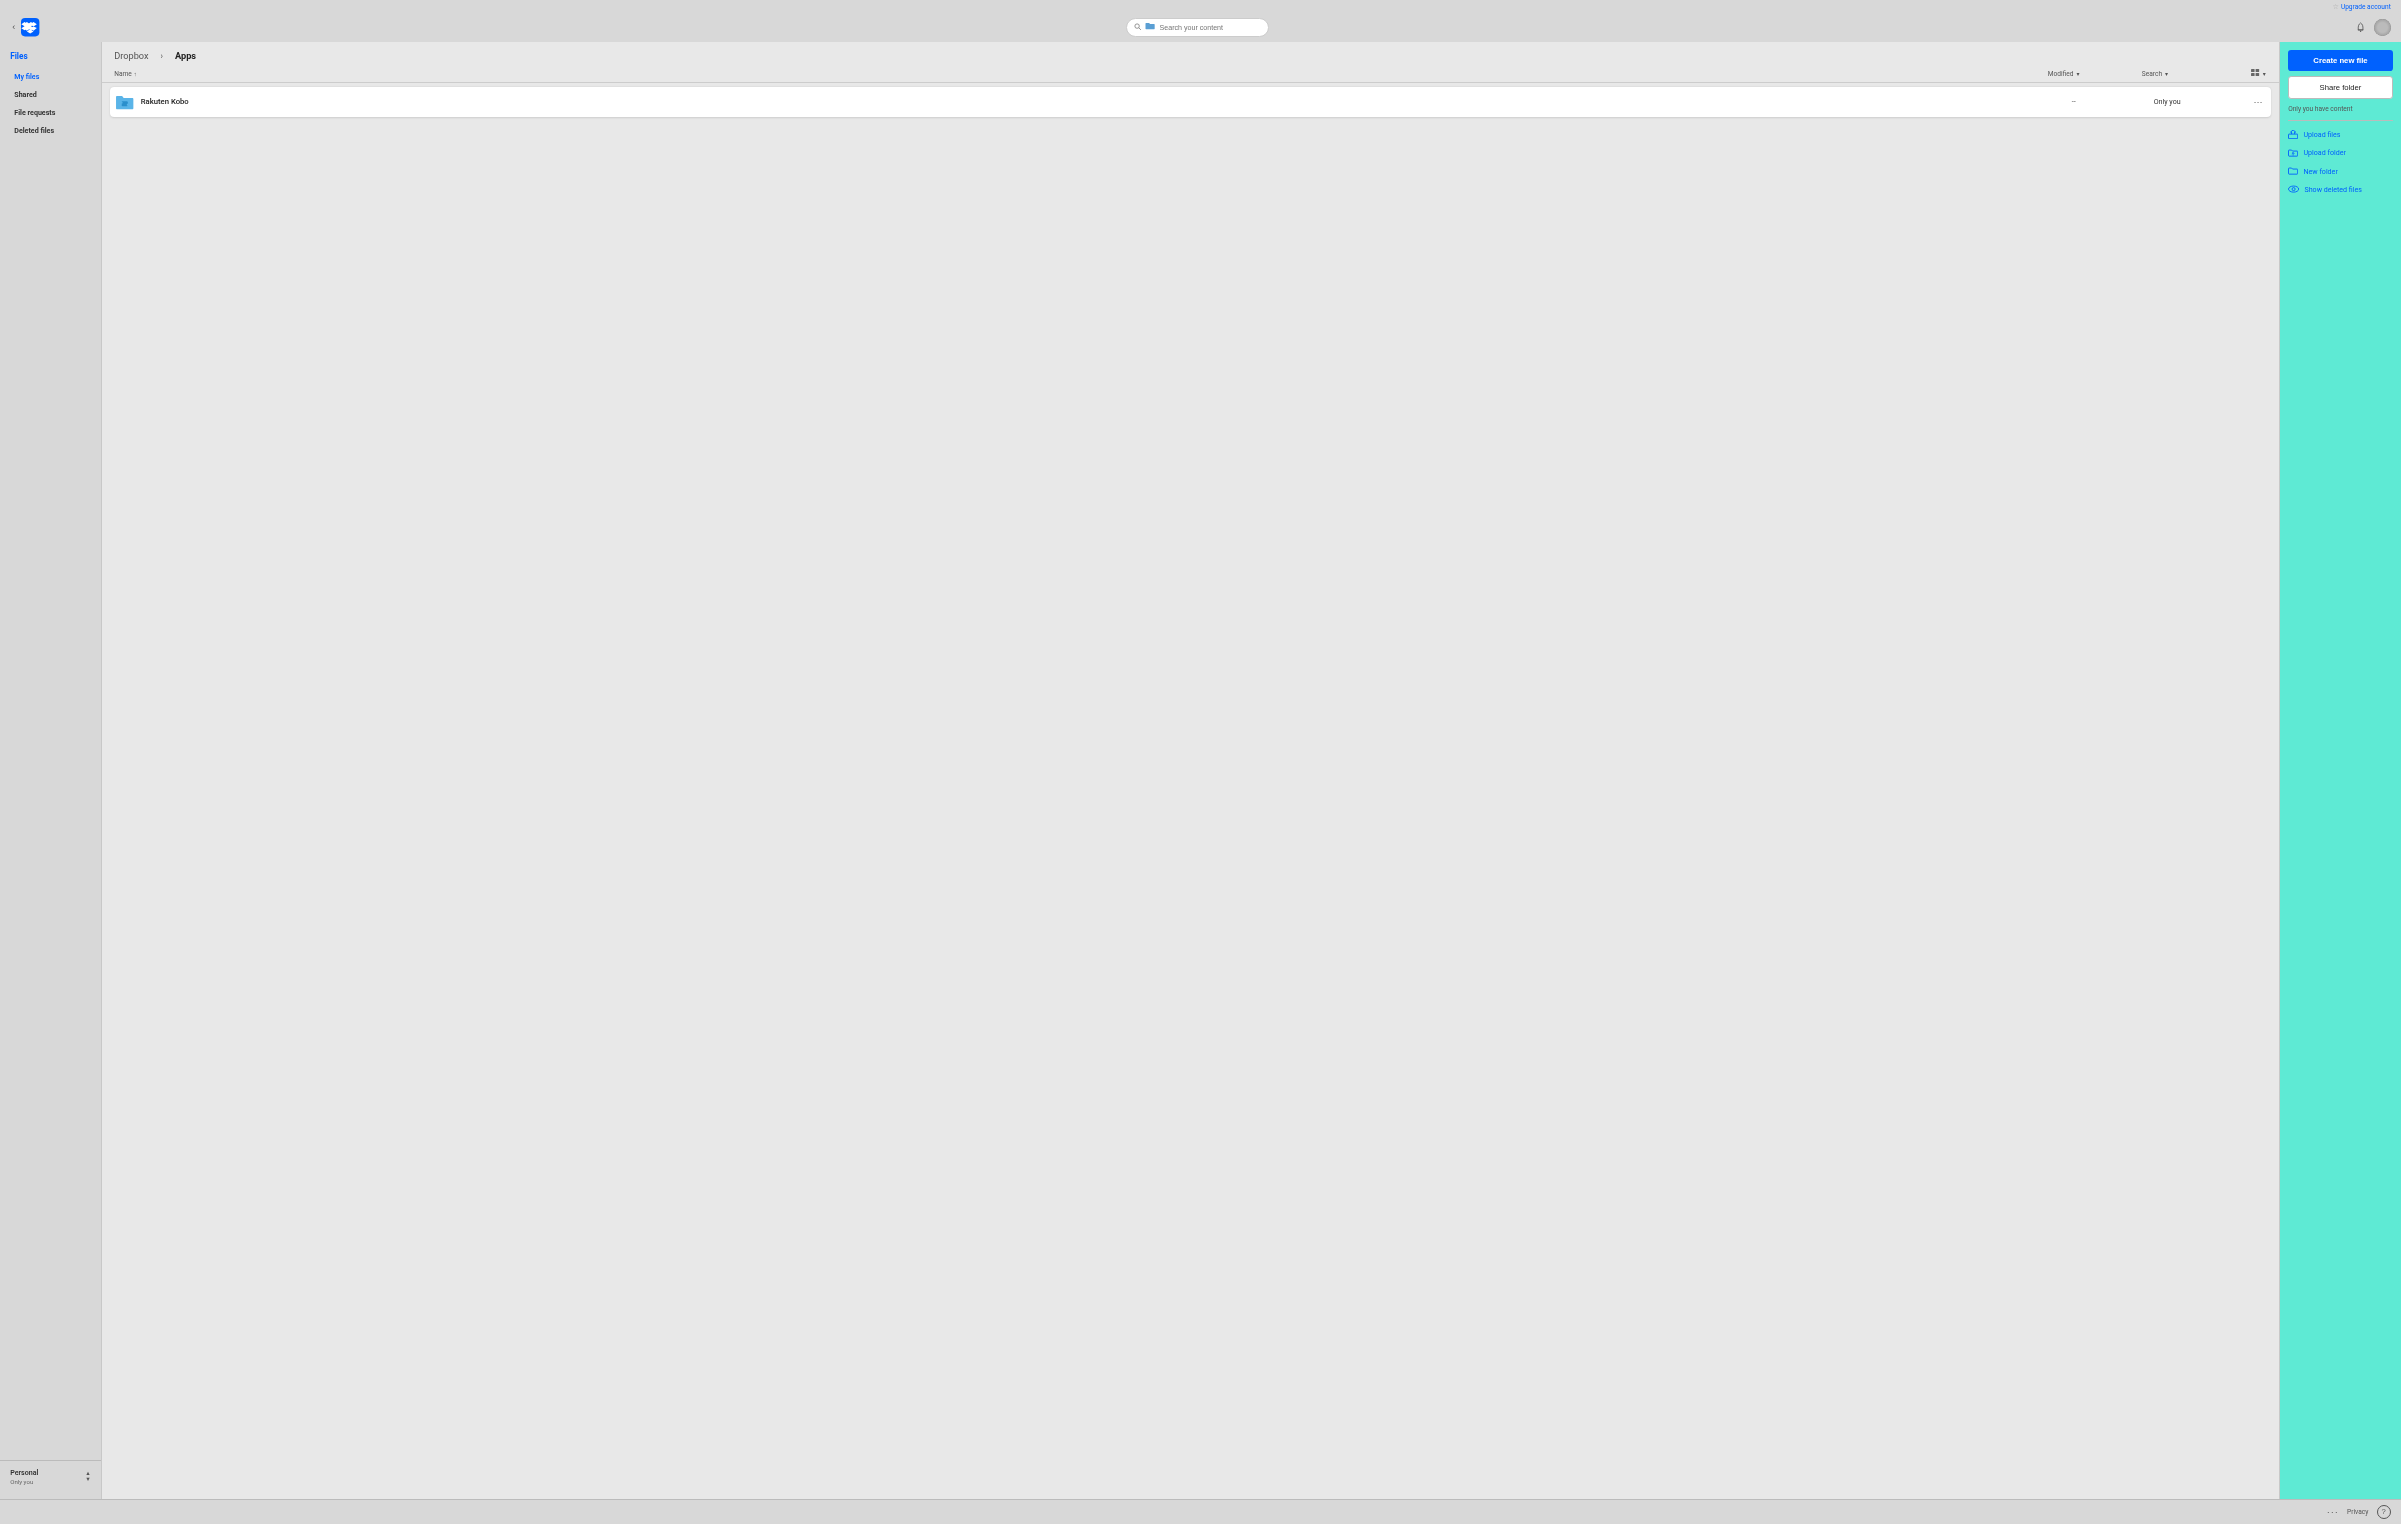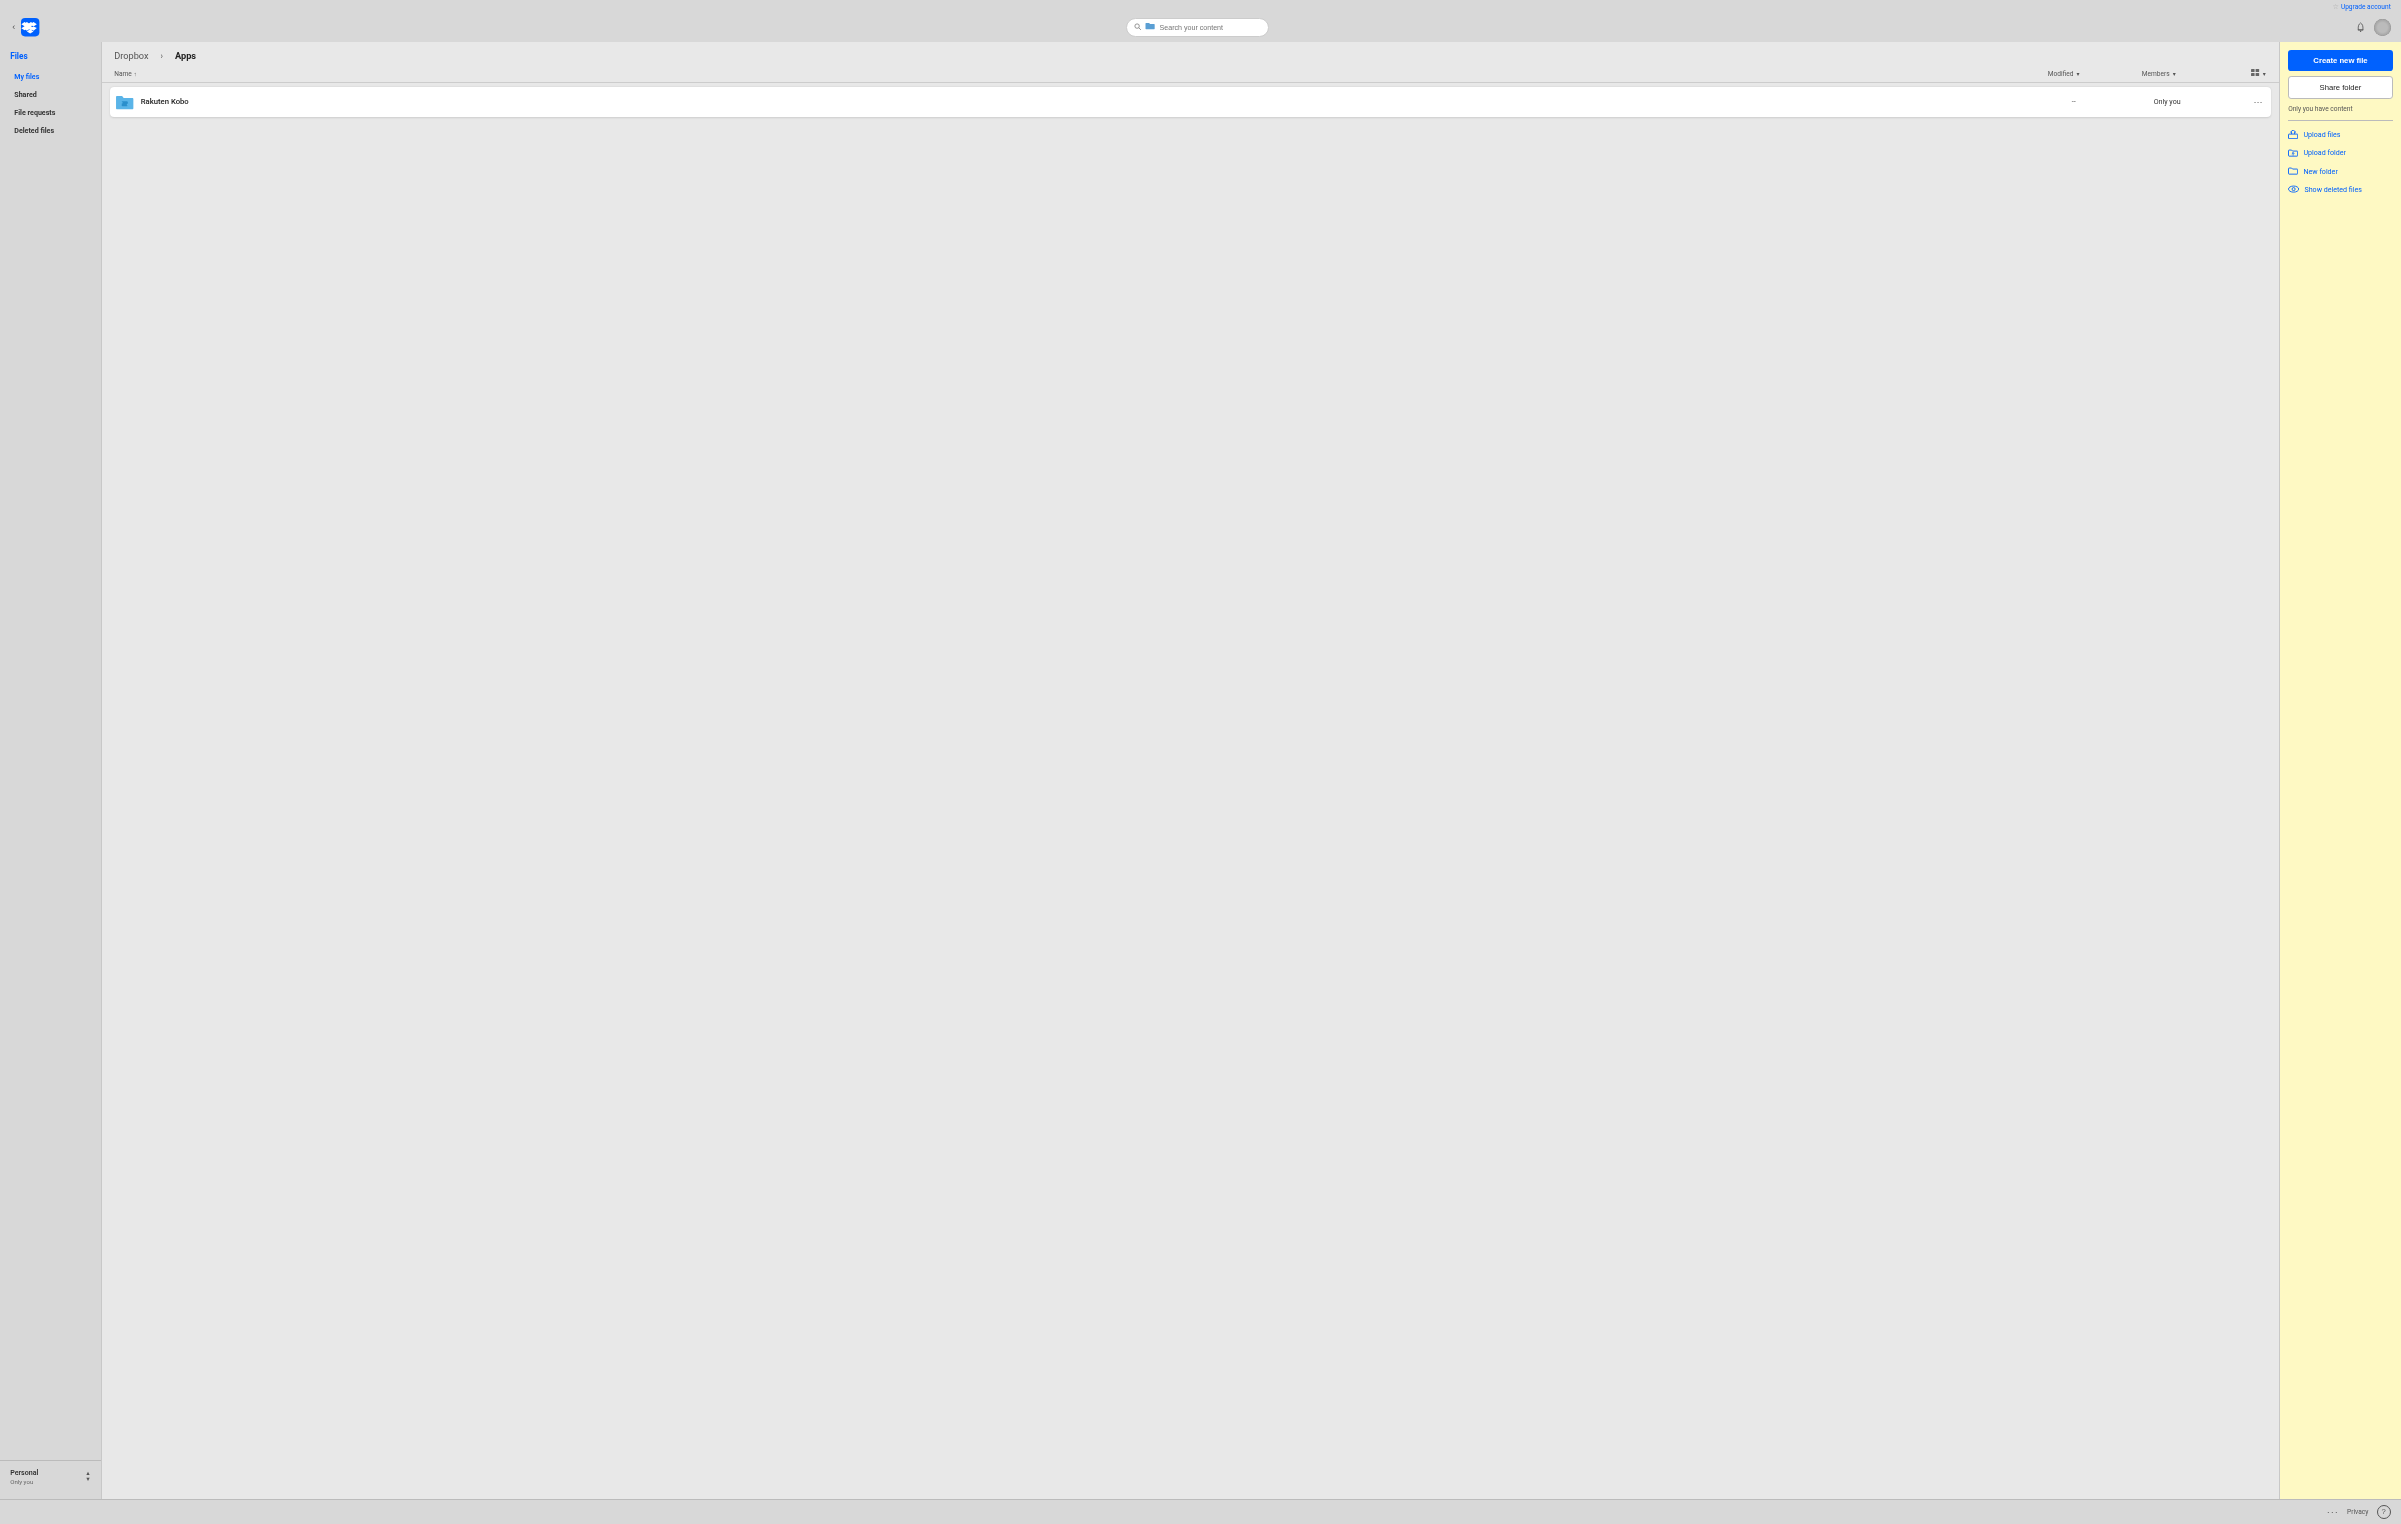--- a/index.html
+++ b/index.html
@@ -298,21 +298,21 @@
       border: none;
       cursor: pointer;
       font-size: 9.2px;
       color: #555;
       padding: 2px 4.1px;
     }
 
     
     .right-panel {
       width: 122px;
-      background: #fef9c3;
+      background: #5eead4;
       padding: 8.2px;
       display: flex;
       flex-direction: column;
       gap: 5.1px;
       flex-shrink: 0;
       border-left: 0.5px solid #c8c8c8;
     }
     .btn-create {
       background: #0061fe;
       color: #fff;
@@ -533,21 +533,21 @@
     <div class="table-header">
       <div class="col-name">
         <span>Name</span>
         <span style="font-size:5.6px;">↑</span>
       </div>
       <div class="col-modified">
         <span>Modified</span>
         <span style="font-size:5.1px;">▼</span>
       </div>
       <div class="col-members">
-        <span>Members</span>
+        <span>Search</span>
         <span style="font-size:5.1px;">▼</span>
       </div>
       <div class="col-actions">
         <span>
           <svg width="9.2" height="7.1" viewBox="0 0 18 14" fill="none">
             <rect x="0" y="0" width="7" height="6" rx="1" fill="#666"></rect>
             <rect x="9" y="0" width="7" height="6" rx="1" fill="#666"></rect>
             <rect x="0" y="8" width="7" height="6" rx="1" fill="#666"></rect>
             <rect x="9" y="8" width="7" height="6" rx="1" fill="#666"></rect>
           </svg>

